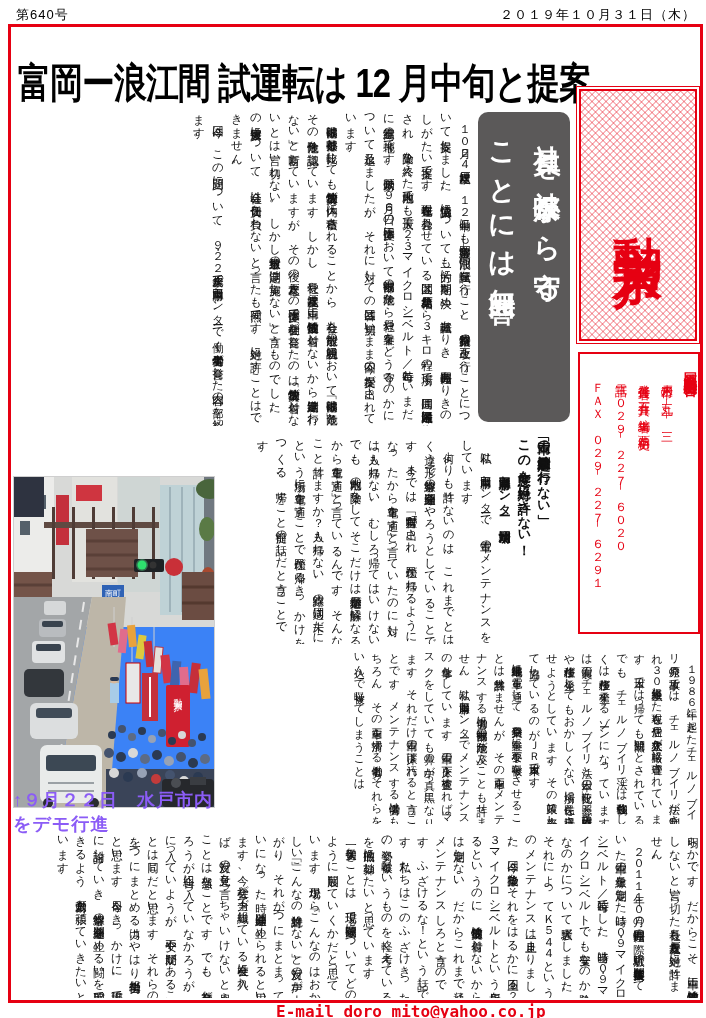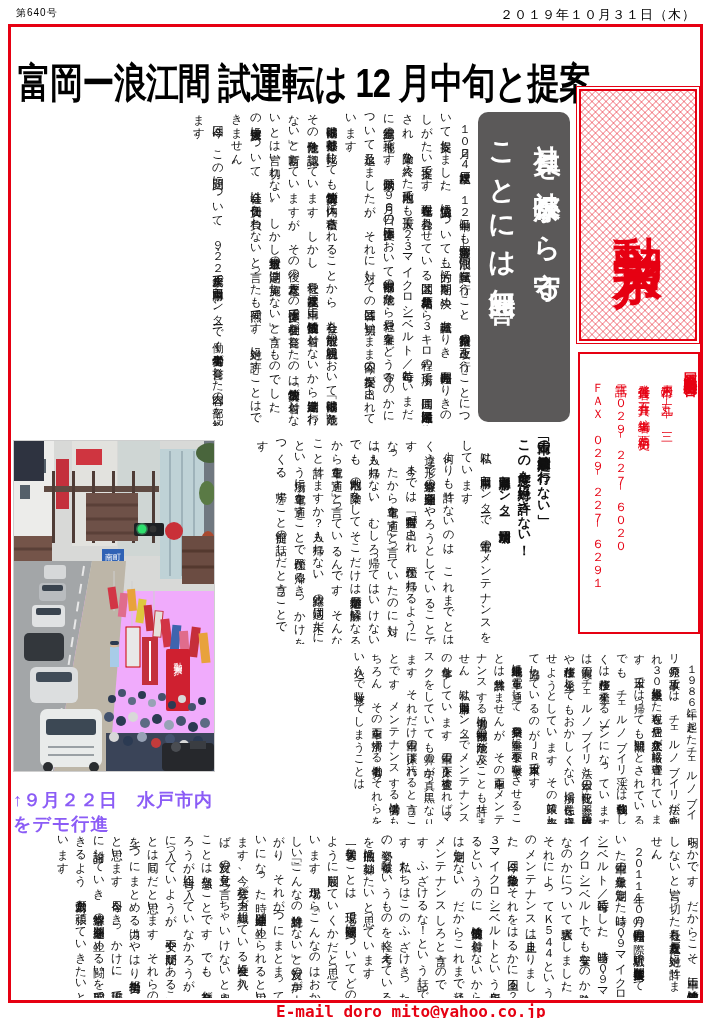--- a/index.html
+++ b/index.html
@@ -5,21 +5,21 @@
   html,body{margin:0;padding:0;background:#ffffff;}
   #page{
     position:relative;width:706px;height:1018px;background:#ffffff;
     font-family:"Liberation Serif","DejaVu Serif",serif;color:#111;overflow:hidden;
   }
   .goth{font-family:"Liberation Sans","DejaVu Sans",sans-serif;}
   .vtext{writing-mode:vertical-rl;text-orientation:mixed;}
   .pre{white-space:pre-line;}
 
   
-  .hdr{position:absolute;top:6px;font-size:10px;color:#000;letter-spacing:1px;}
+  .hdr{position:absolute;top:6px;font-size:13px;color:#000;letter-spacing:1px;}
   #issue-no{left:16px;}
   #masthead{left:0;width:706px;text-align:center;color:#e60012;font-weight:bold;letter-spacing:2px;}
   #issue-date{right:10px;font-size:13px;}
 
   
   #frame{position:absolute;left:8px;top:24px;width:689px;height:973px;border:3px solid #e60012;}
 
   
   #headline{
     position:absolute;left:18px;top:56px;width:560px;white-space:nowrap;
@@ -57,22 +57,22 @@
   #lead-article{left:18px;top:106px;width:456px;height:320px;font-size:11.5px;line-height:19px;}
   #speech-block1{left:216px;top:432px;width:356px;height:212px;font-size:11.5px;line-height:18.6px;}
   #speech-block2{left:226px;top:646px;width:474px;height:178px;font-size:11px;line-height:17.5px;}
   #speech-block3{left:16px;top:828px;width:686px;height:170px;font-size:11.5px;line-height:18px;}
   .sp-headline{font-family:"Liberation Sans","DejaVu Sans",sans-serif;font-weight:bold;
     font-size:13px;line-height:19.5px;letter-spacing:0;}
   .sp-speaker{font-family:"Liberation Sans","DejaVu Sans",sans-serif;font-weight:bold;
     font-size:12px;line-height:19px;}
 
   
-  #photo{position:absolute;left:13px;top:440px;width:200px;height:330px;border:1px solid #cfcfcf;
-    box-sizing:content-box;background:#f0abfc;}
+  #photo{position:absolute;left:13px;top:476px;width:200px;height:330px;border:1px solid #cfcfcf;
+    box-sizing:content-box;background:#3b82f6;}
   #photo svg{display:block;}
   #photo-caption{position:absolute;left:13px;top:788px;width:202px;text-align:left;
     font-weight:bold;font-size:18px;letter-spacing:1px;color:#8b5cf6;}
 
   
   #footer-email{position:absolute;left:276px;top:1002px;color:#e60012;
     font-family:"DejaVu Sans Mono","Liberation Mono",monospace;font-size:16px;font-weight:bold;}
 </style>
 </head>
 <body>

